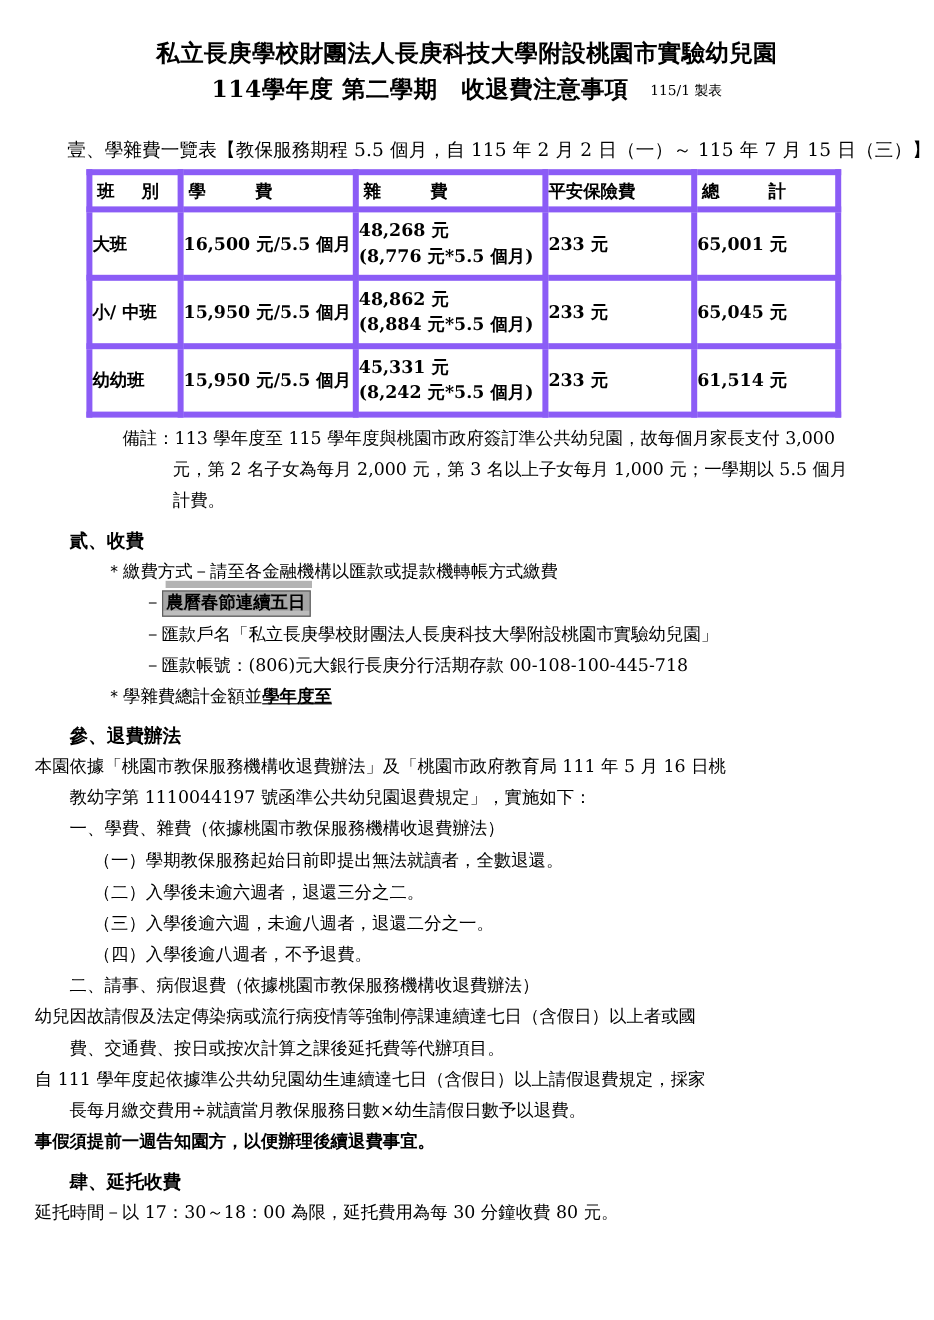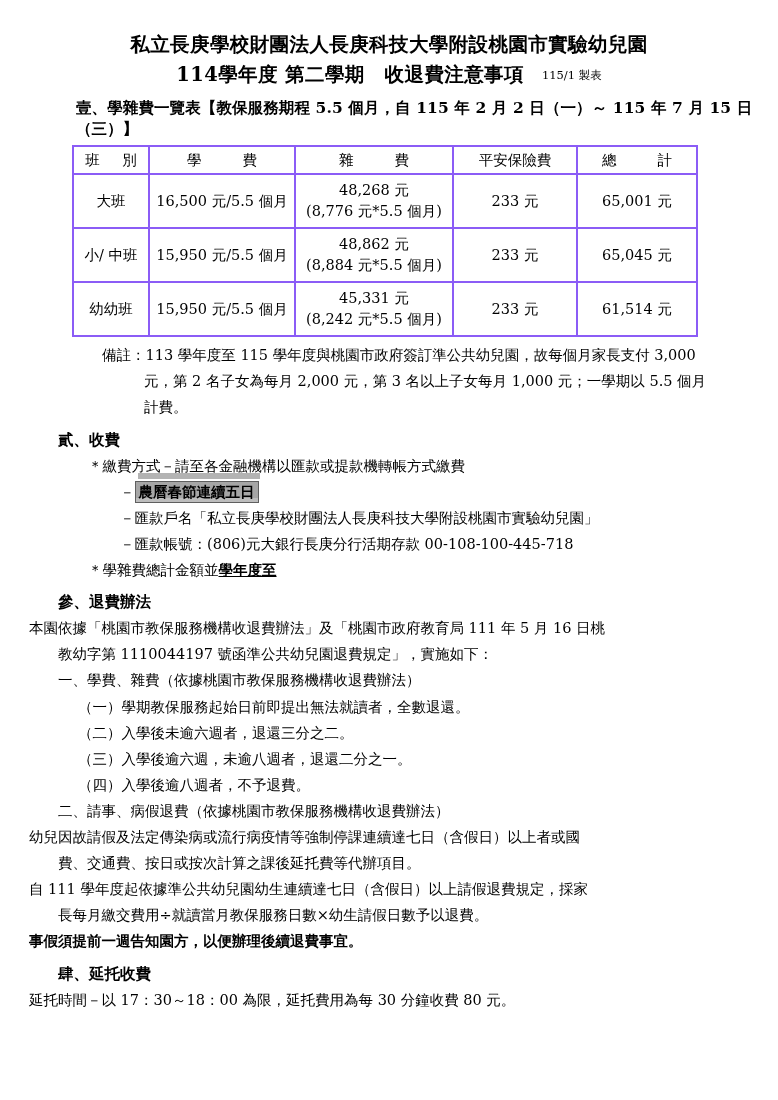--- a/index.html
+++ b/index.html
@@ -44,48 +44,48 @@
     font-size: 11.5px;
     font-weight: normal;
     letter-spacing: 0;
     margin-left: 18px;
     vertical-align: 2px;
   }
 
   
   .sec-head {
     font-size: 15.5px;
-    font-weight: bold;
-    margin: 8px 0 5px 0;
-    padding-left: 76px;
+    font-weight: normal;
+    margin: 25px 0 5px 0;
+    padding-left: 56px;
     letter-spacing: 0.1px;
   }
   .sec-head-plain {
     font-size: 15.5px;
     font-weight: bold;
     padding-left: 58px;
     margin: 9px 0 2px 0;
   }
 
   
   .fee-table-wrap {
     padding-left: 72px;
   }
   table.fee-table {
     border-collapse: collapse;
     width: 624px;
     table-layout: fixed;
   }
   table.fee-table th,
   table.fee-table td {
-    border: 2px solid #8b5cf6;
-    text-align: center;
+    border: 5px solid #8b5cf6;
+    text-align: left;
     vertical-align: middle;
     font-size: 14.5px;
-    font-weight: normal;
+    font-weight: bold;
     padding: 0;
   }
   table.fee-table th {
     height: 26px;
     letter-spacing: 4px;
     text-indent: 4px;
   }
   table.fee-table th.no-sp {
     letter-spacing: 0;
     text-indent: 0;

